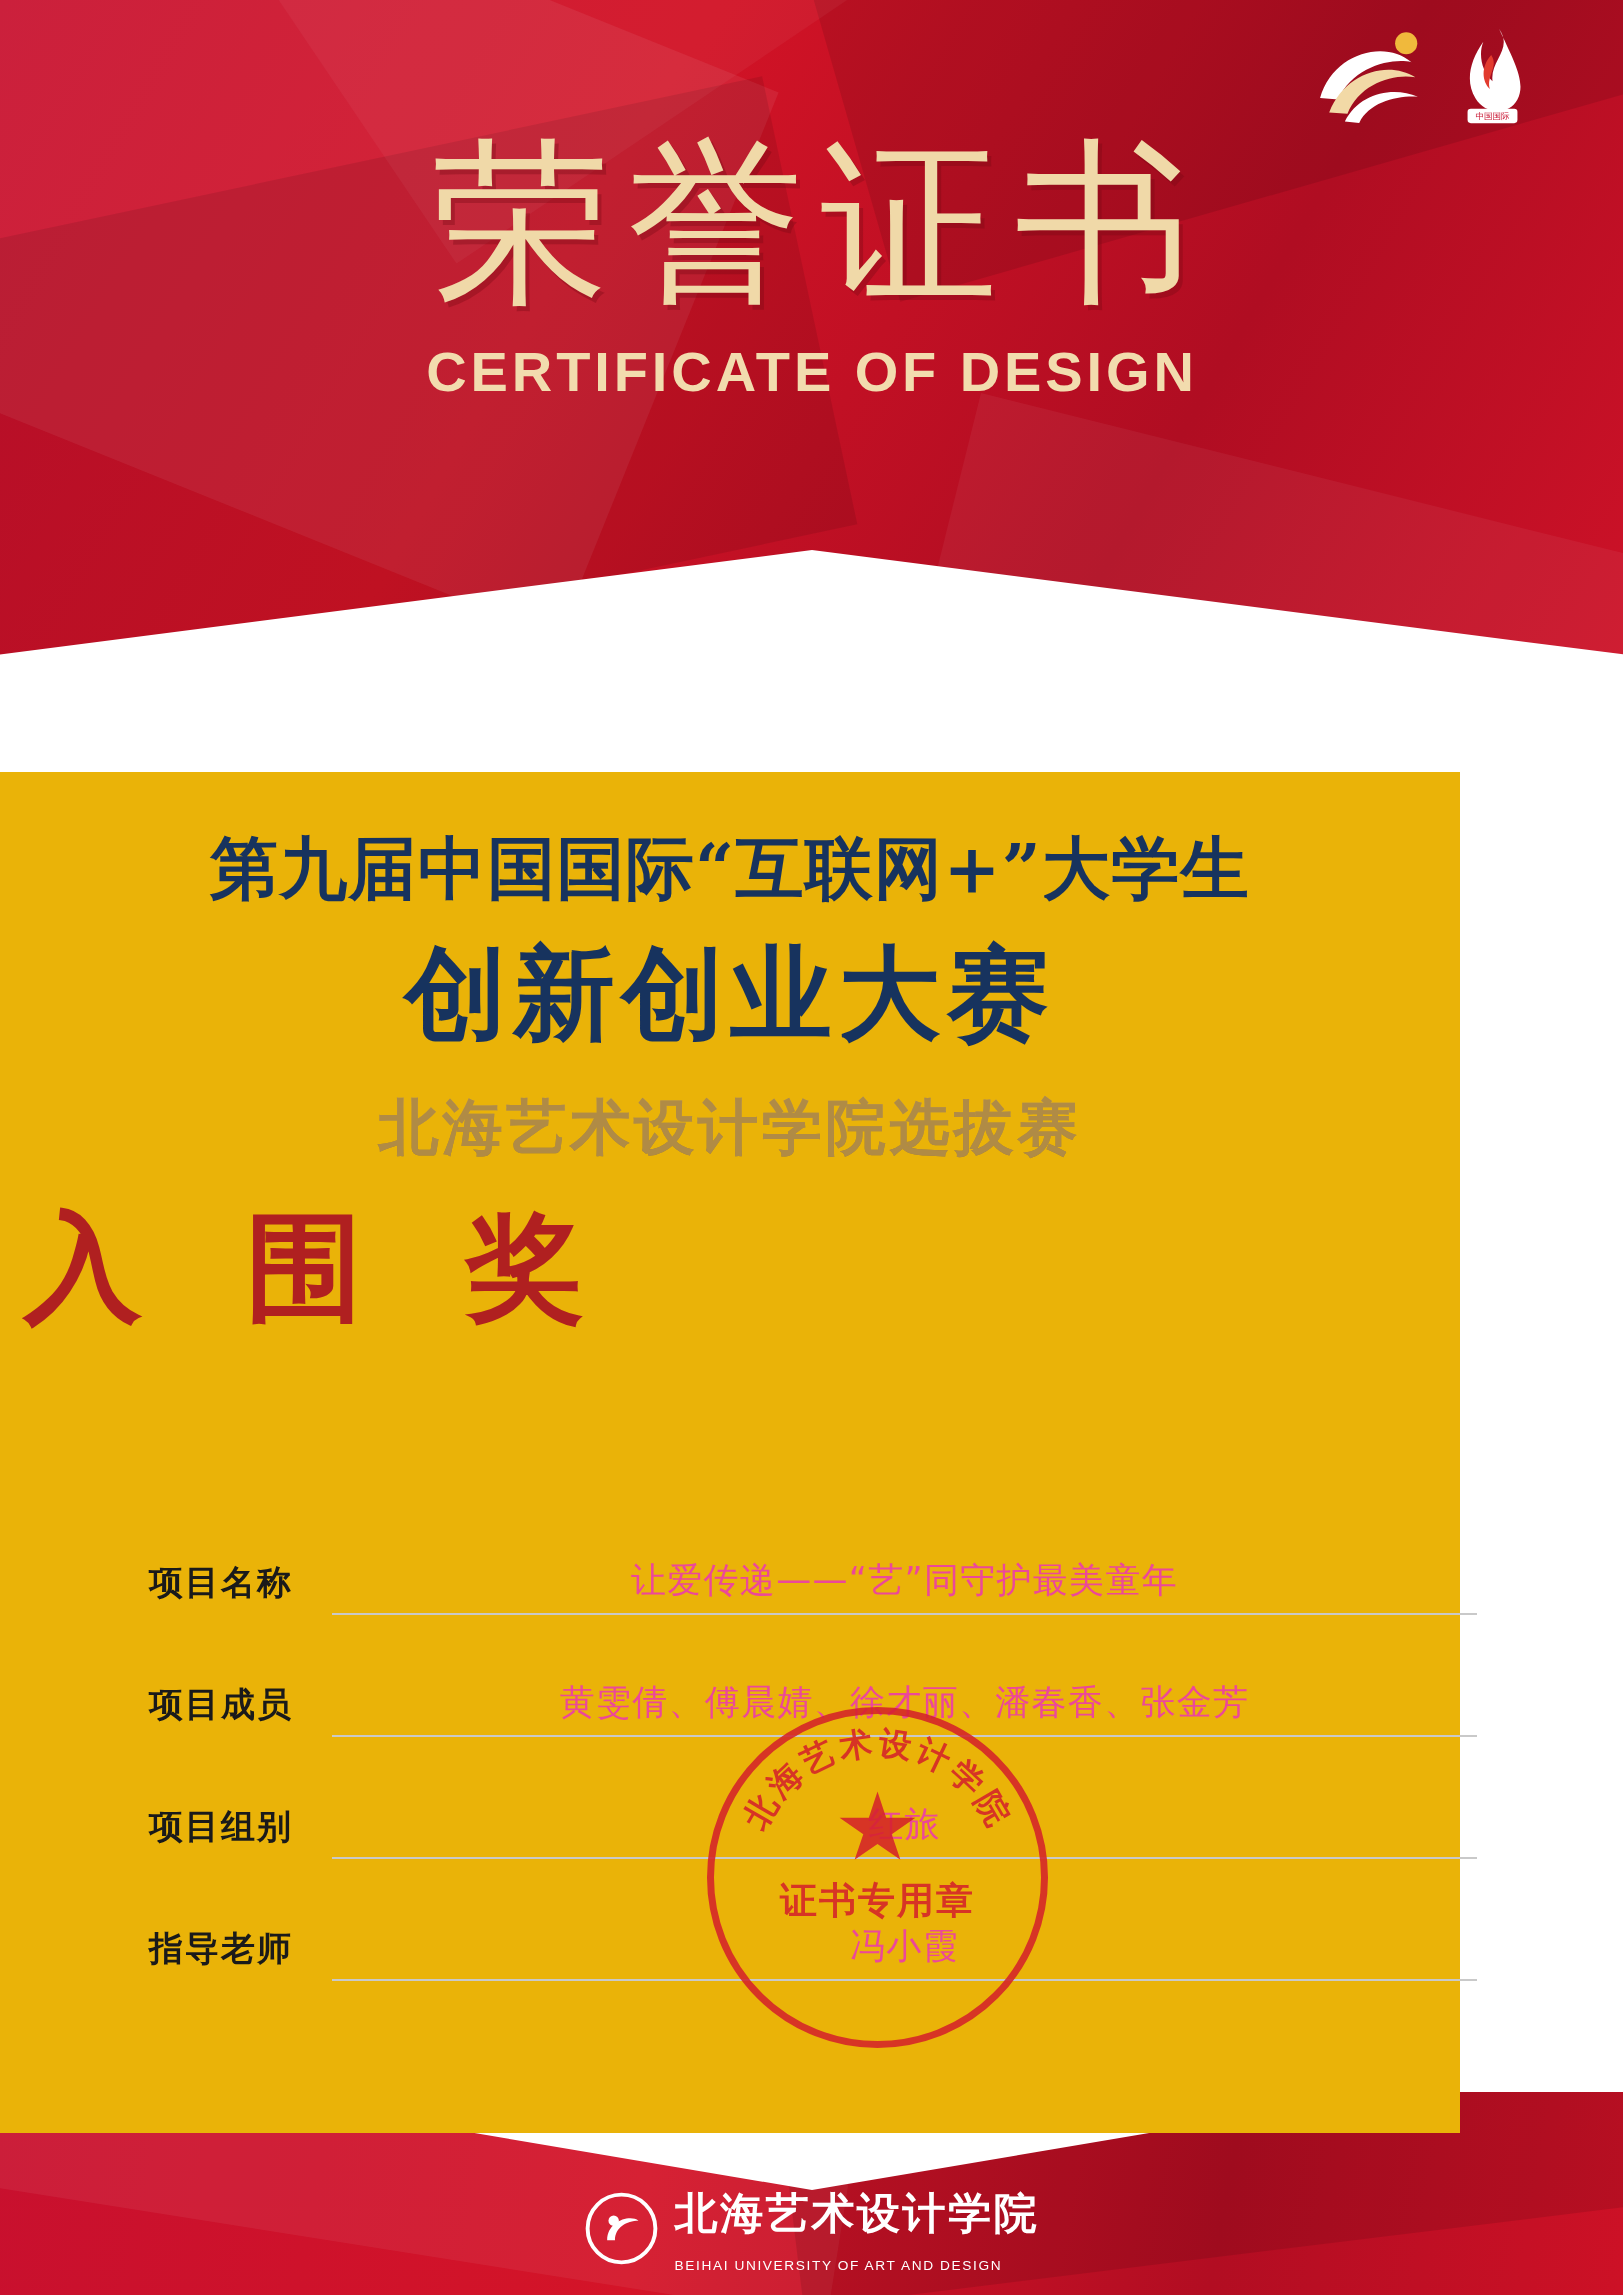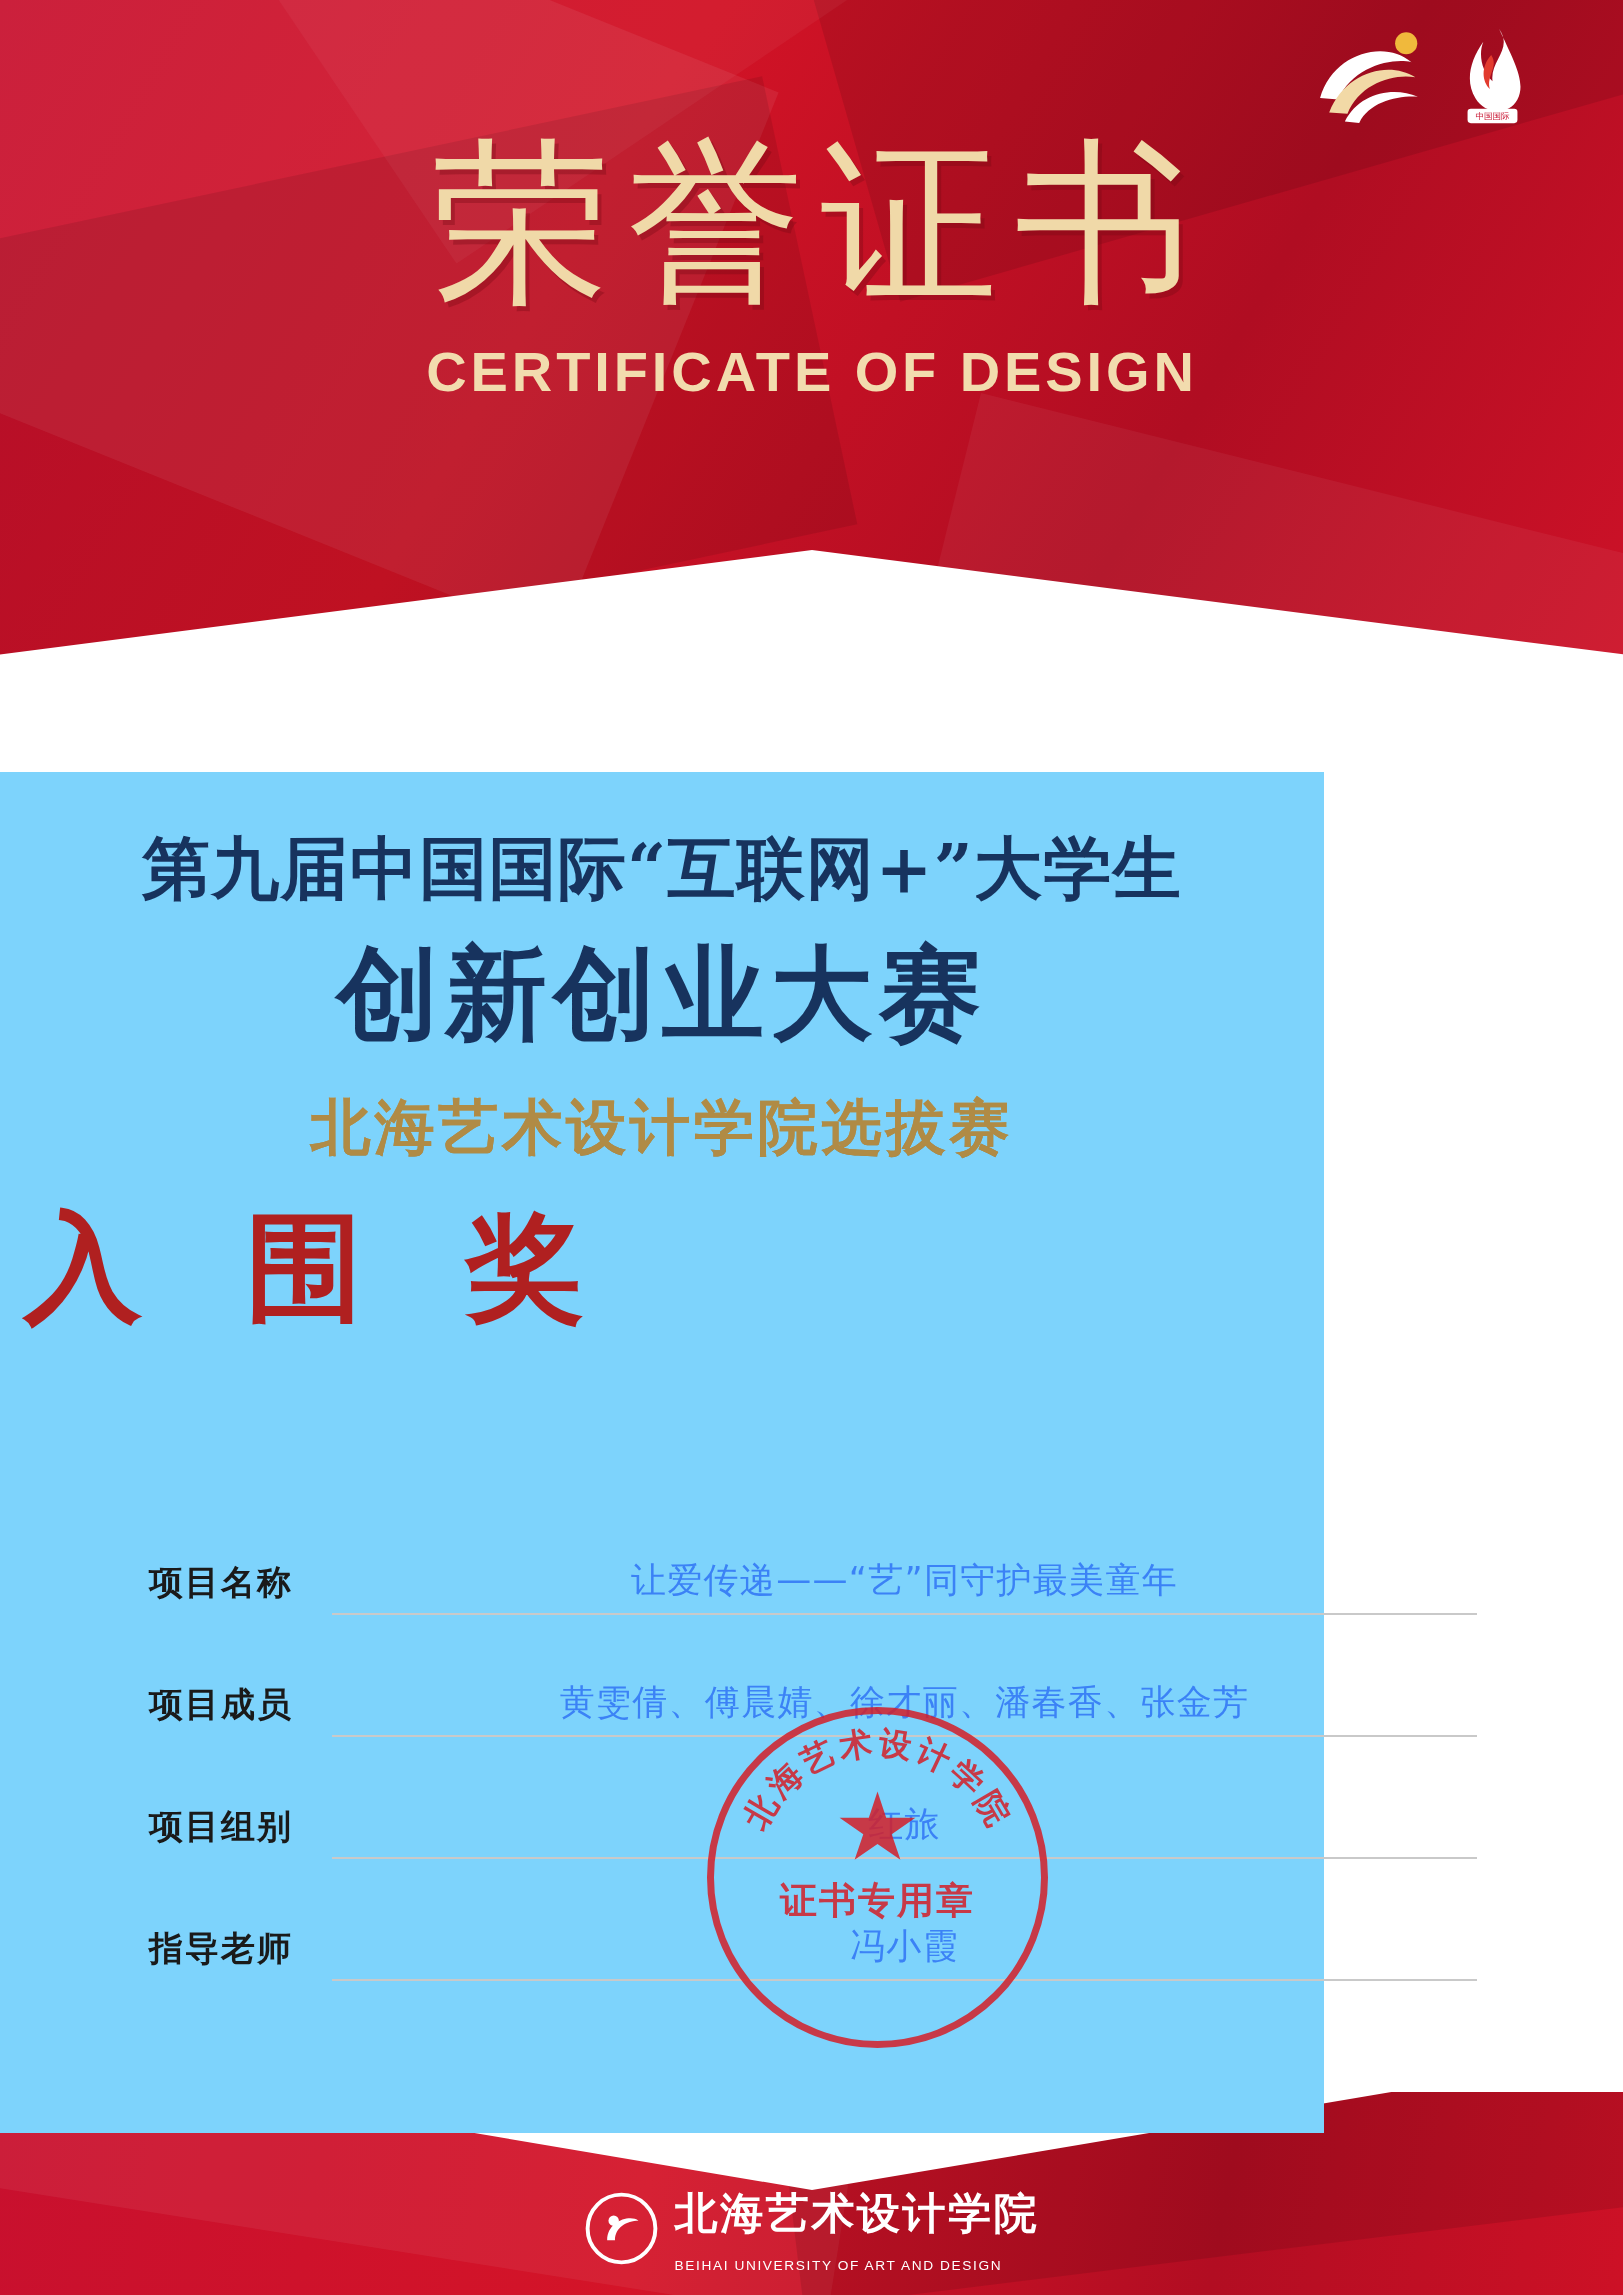--- a/index.html
+++ b/index.html
@@ -111,23 +111,23 @@
     font-weight: bold;
     font-size: 56px;
     letter-spacing: 3.9px;
     color: #f2dcae;
   }
 
   
   .body-zone {
     position: absolute;
     left: 0; top: 772px;
-    width: 1324px;
+    width: 1460px;
     height: 1361px;
-    background: #7dd3fc;
+    background: #eab308;
     z-index: 4;
   }
 
   .comp-line1 {
     margin-top: 52px;
     text-align: center;
     font-family: "DejaVu Serif", "Liberation Serif", serif;
     font-weight: bold;
     font-size: 68px;
     letter-spacing: 1.3px;
@@ -197,21 +197,21 @@
   }
   .field-value {
     position: absolute;
     left: 183px;
     right: 0;
     bottom: 29px;
     text-align: center;
     font-family: "DejaVu Sans", "Liberation Sans", sans-serif;
     font-size: 35px;
     letter-spacing: 1.3px;
-    color: #3b82f6;
+    color: #ec4899;
   }
 
   
   .seal {
     position: absolute;
     left: 707px;
     top: 1707px;
     width: 327px;
     height: 327px;
     border-radius: 50%;

